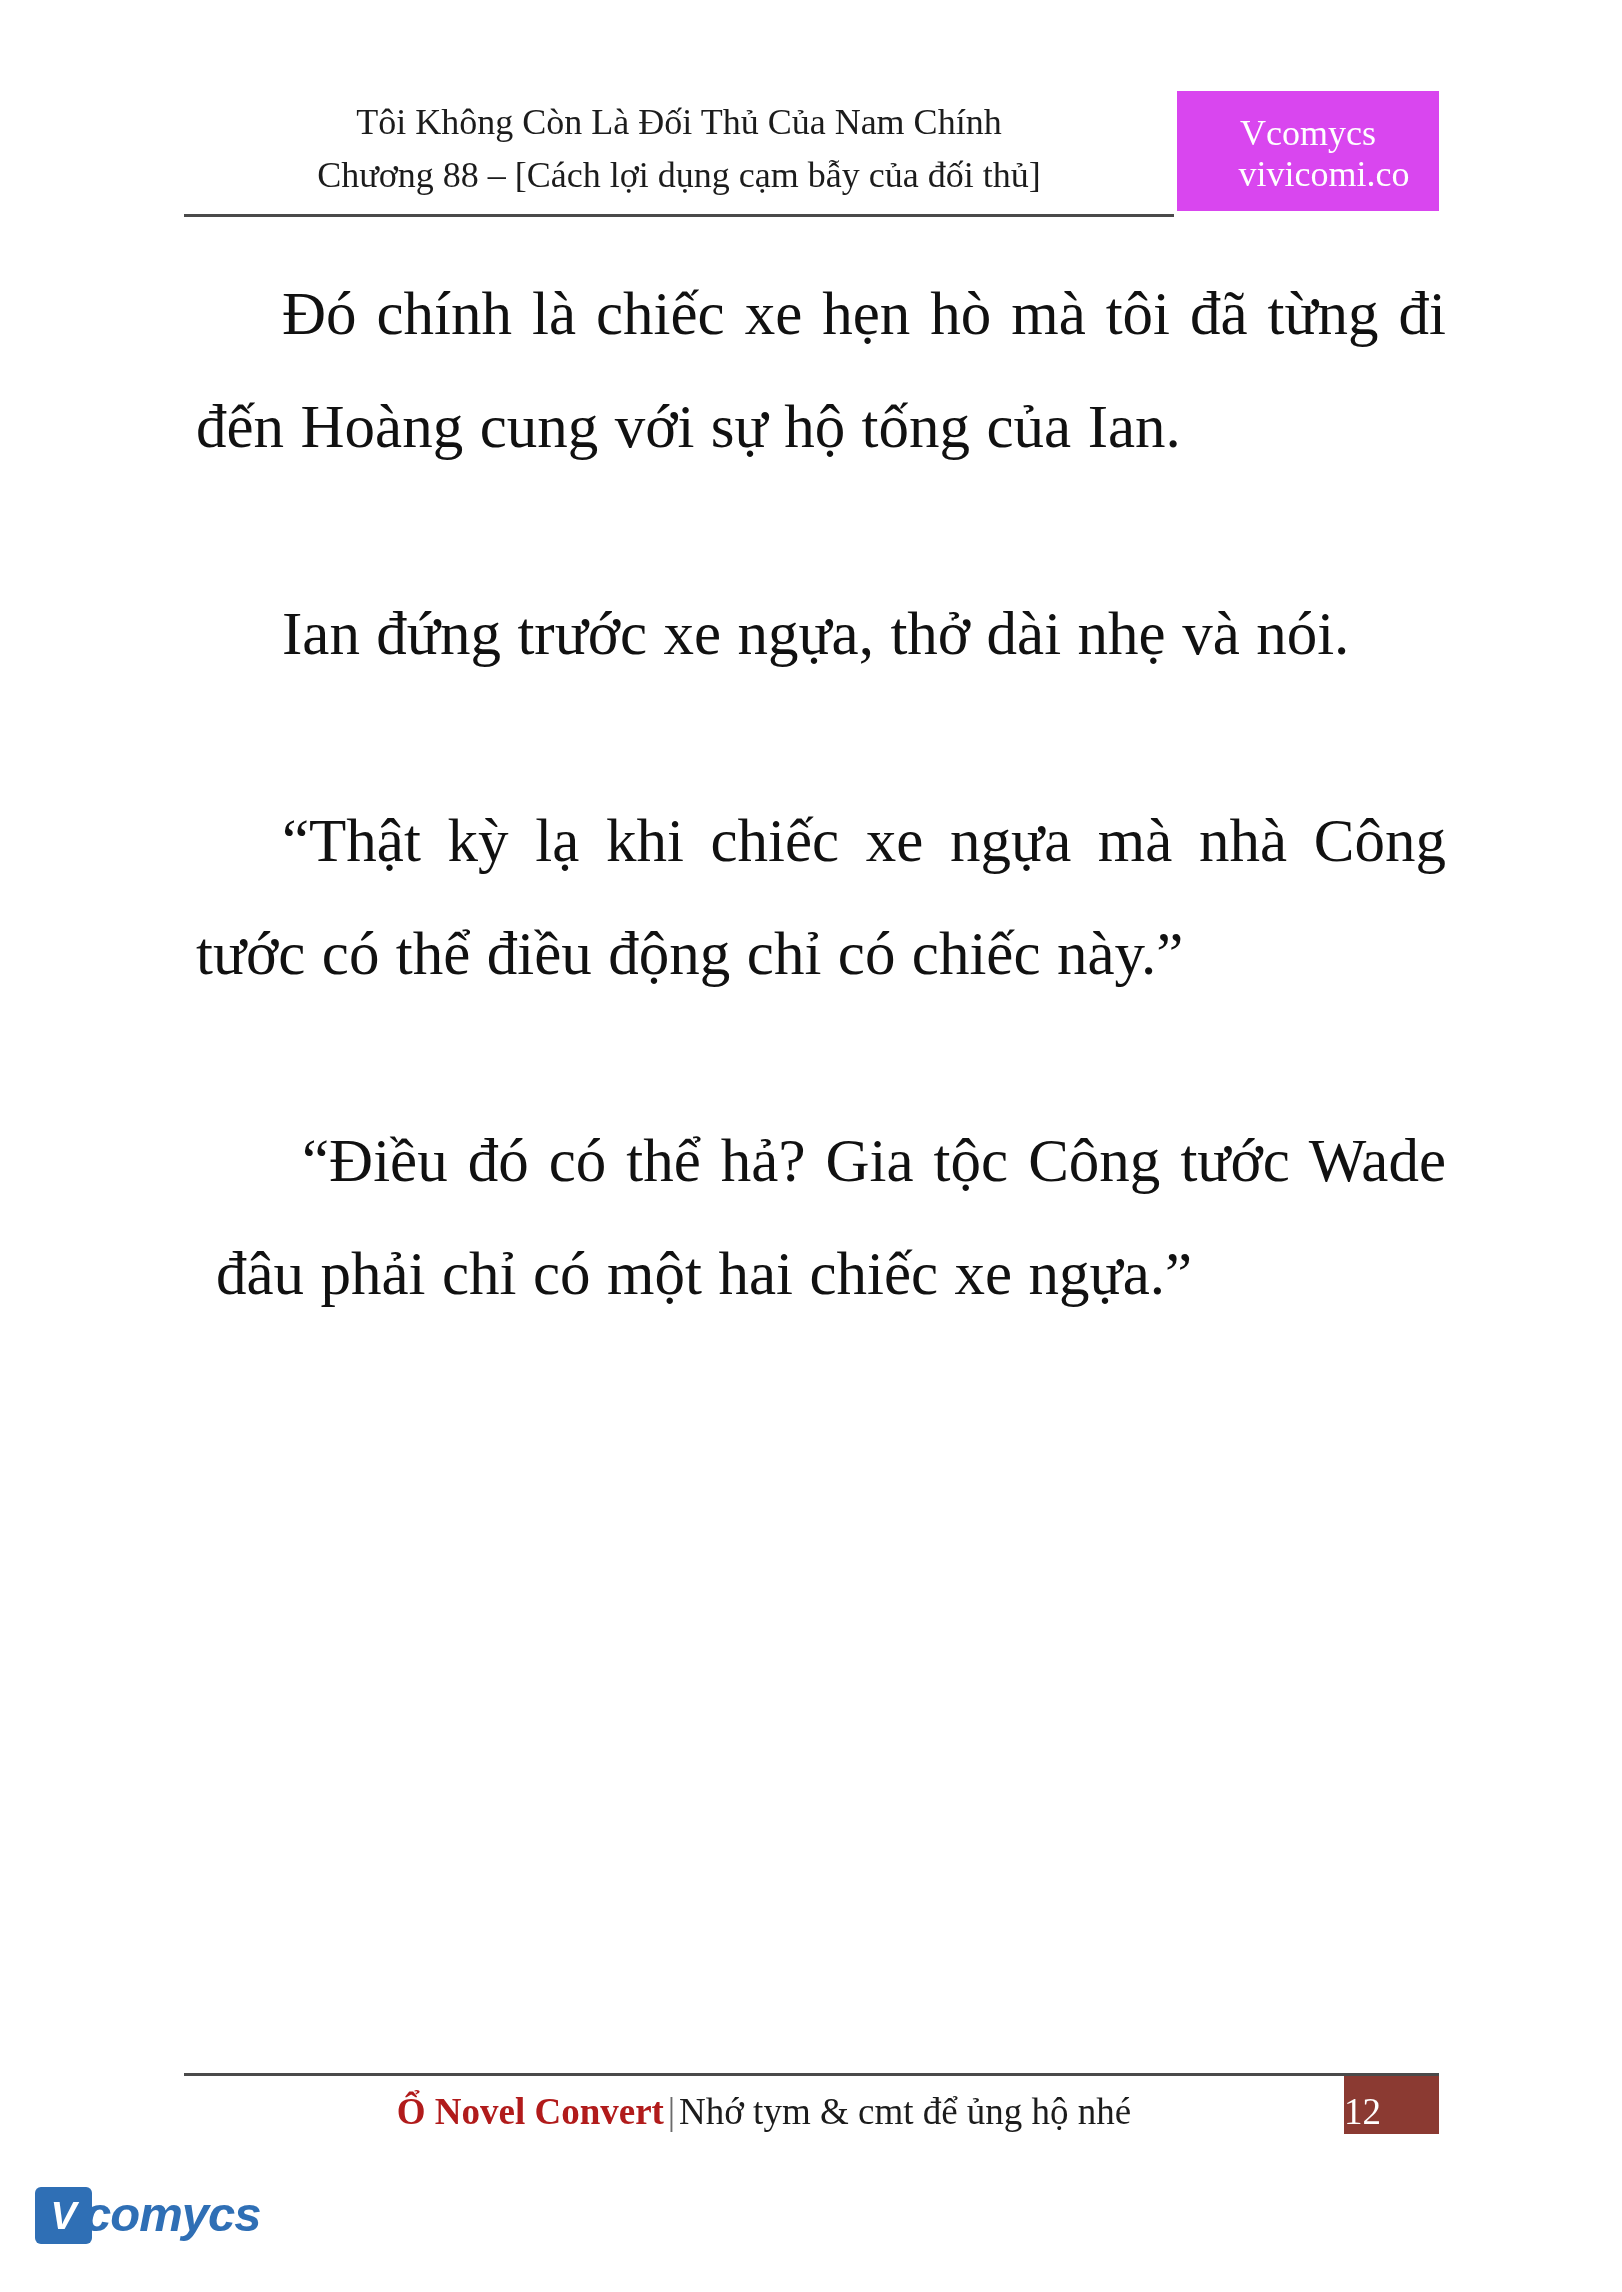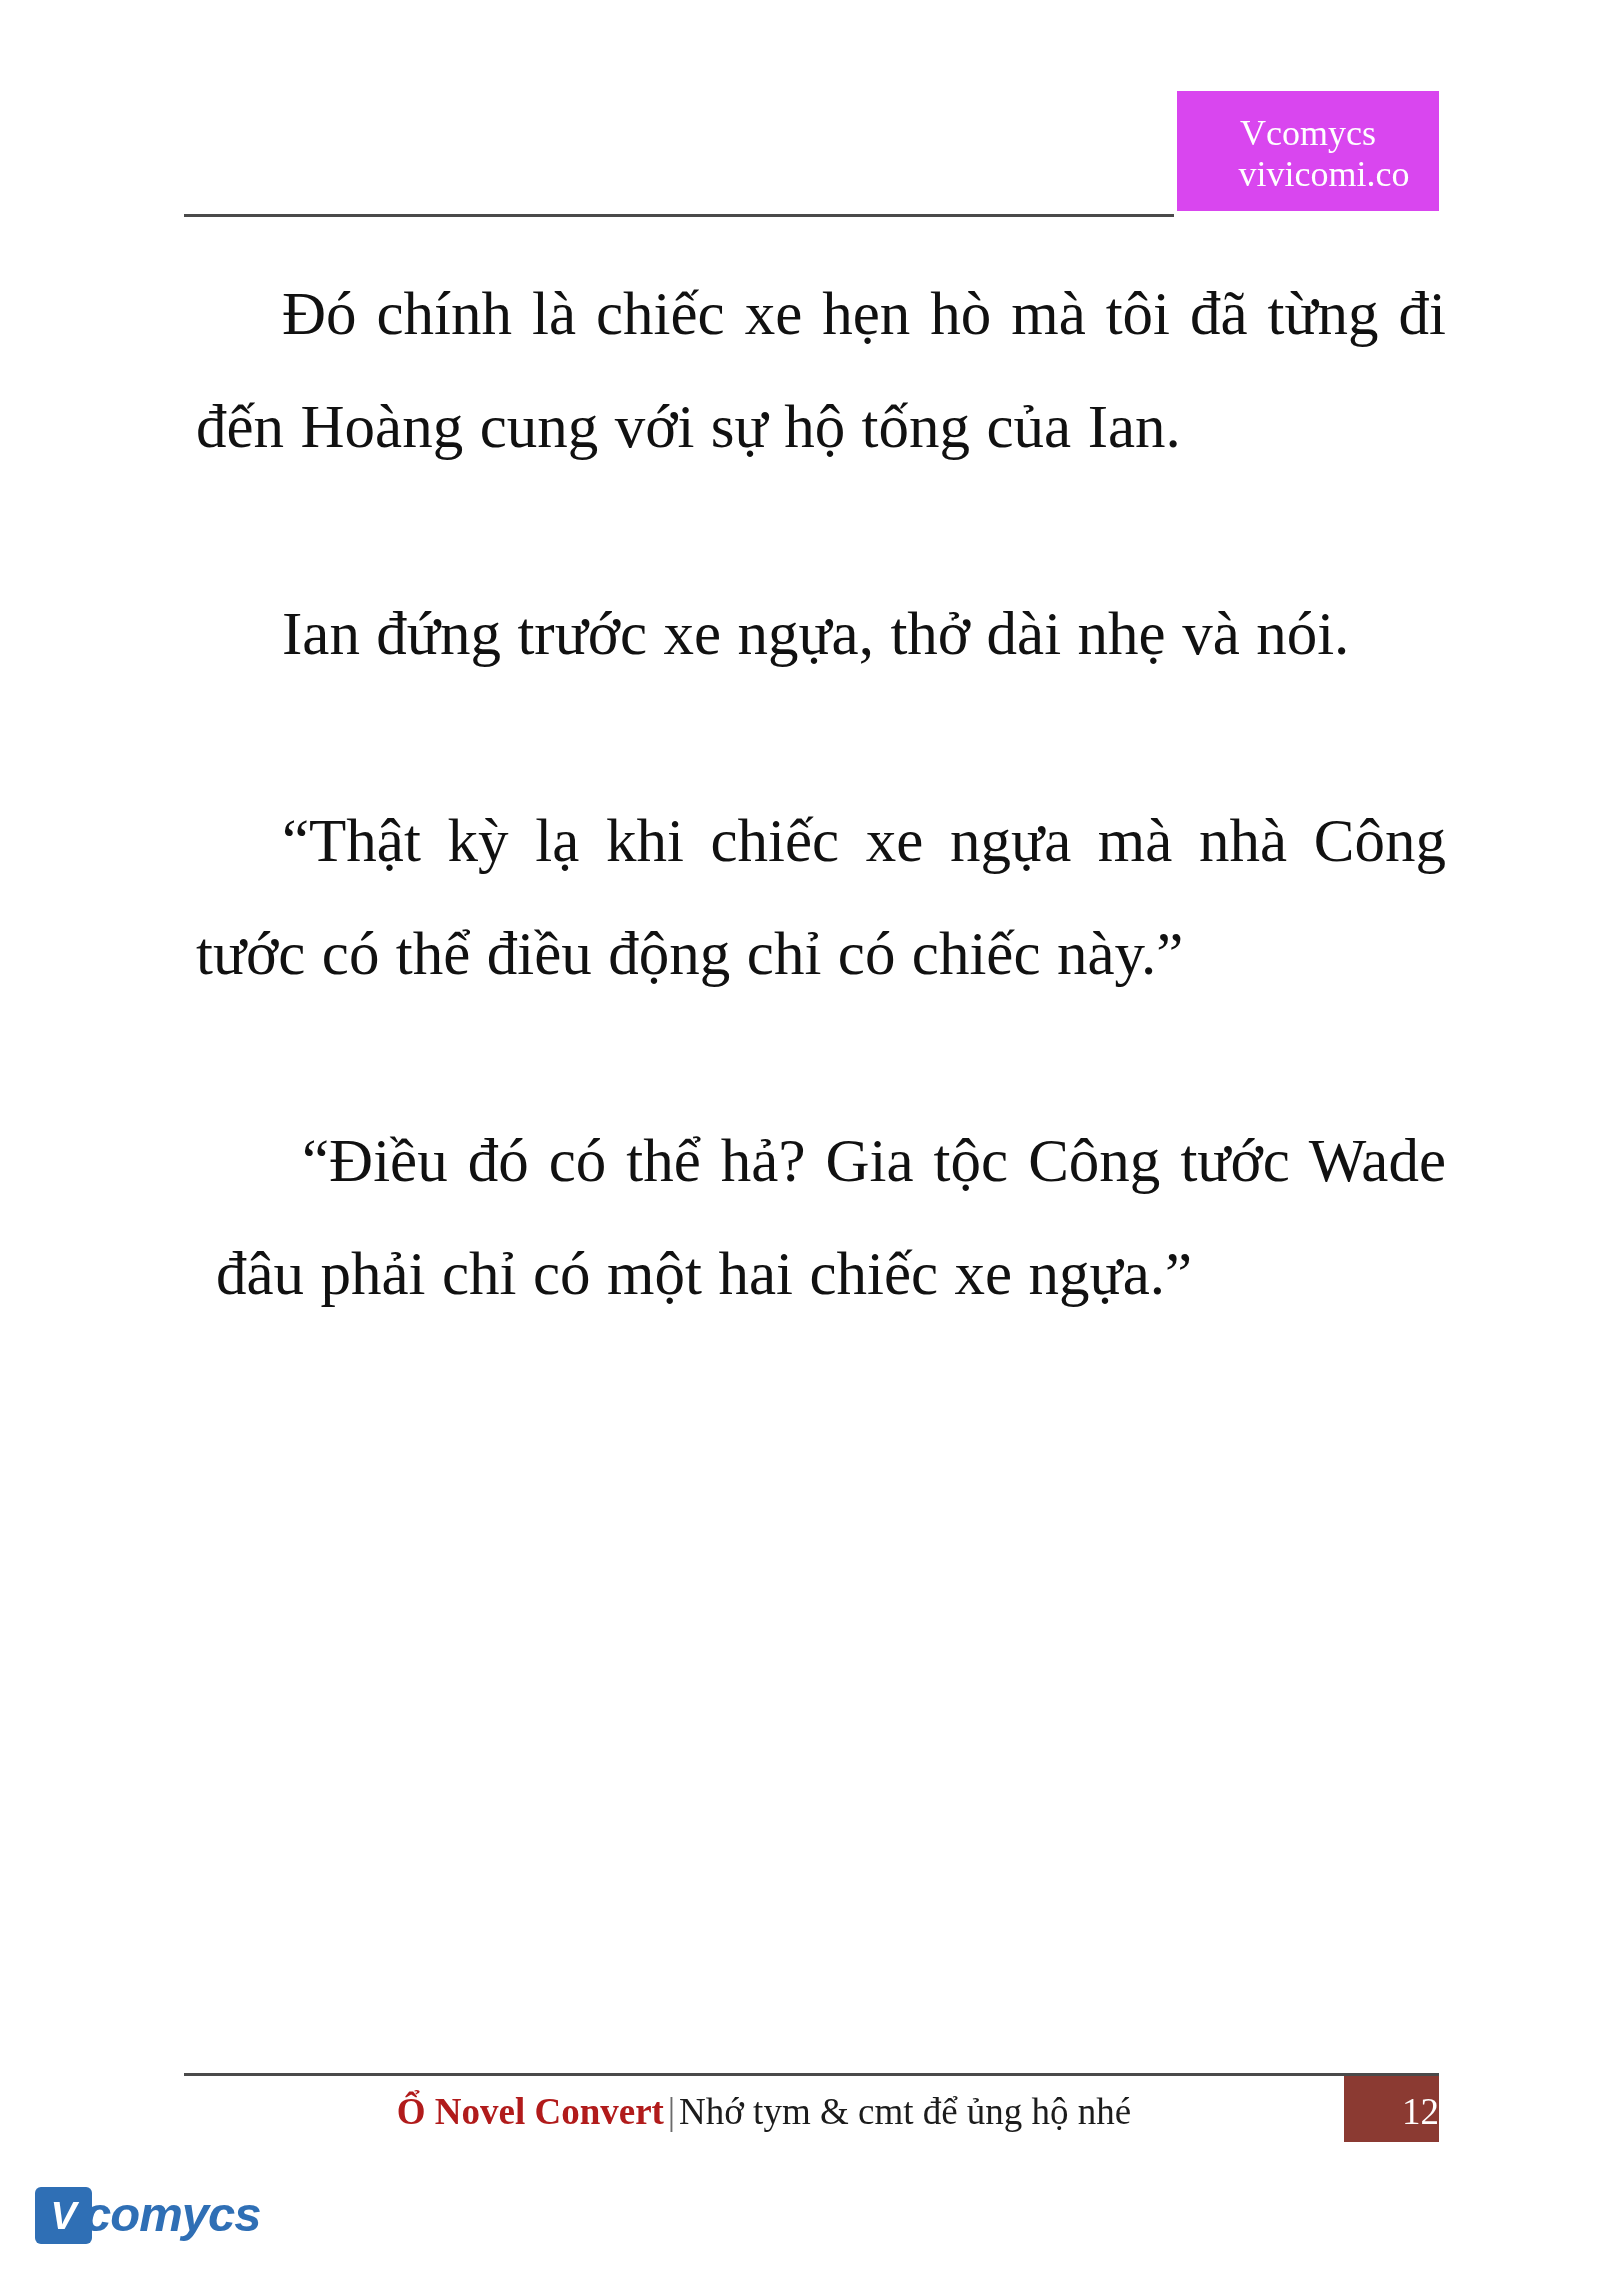--- a/index.html
+++ b/index.html
@@ -142,24 +142,24 @@
   }
   .footer-sep {
     color: #6b6b6b;
     padding: 0 3.9px;
   }
   .footer-page {
     position: absolute;
     left: 1160px;
     top: 0;
     width: 95px;
-    height: 66px;
+    height: 58px;
     background: #8b3a32;
     color: #ffffff;
-    text-align: right;
+    text-align: left;
     line-height: 71px;
     font-family: "Liberation Serif", serif;
     font-size: 37px;
   }
 
   
   .watermark {
     position: absolute;
     left: 33px;
     top: 2169px;
@@ -192,20 +192,24 @@
     line-height: 57px;
     border-radius: 5.9px;
   }
 </style>
 </head>
 <body>
 
 <div class="page">
 
   <div class="header">
+    <div class="header-titles">
+      <div class="header-line1">Tôi Không Còn Là Đối Thủ Của Nam Chính</div>
+      <div class="header-line2">Chương 88 – [Cách lợi dụng cạm bẫy của đối thủ]</div>
+    </div>
     <div class="header-rule"></div>
     <div class="header-badge">
       <div class="b1">Vcomycs</div>
       <div class="b2">vivicomi.co</div>
     </div>
   </div>
 
   <div class="content">
     <p class="para">Đó chính là chiếc xe hẹn hò mà tôi đã từng đi đến Hoàng cung với sự hộ tống của Ian.</p>
     <p class="para">Ian đứng trước xe ngựa, thở dài nhẹ và nói.</p>

